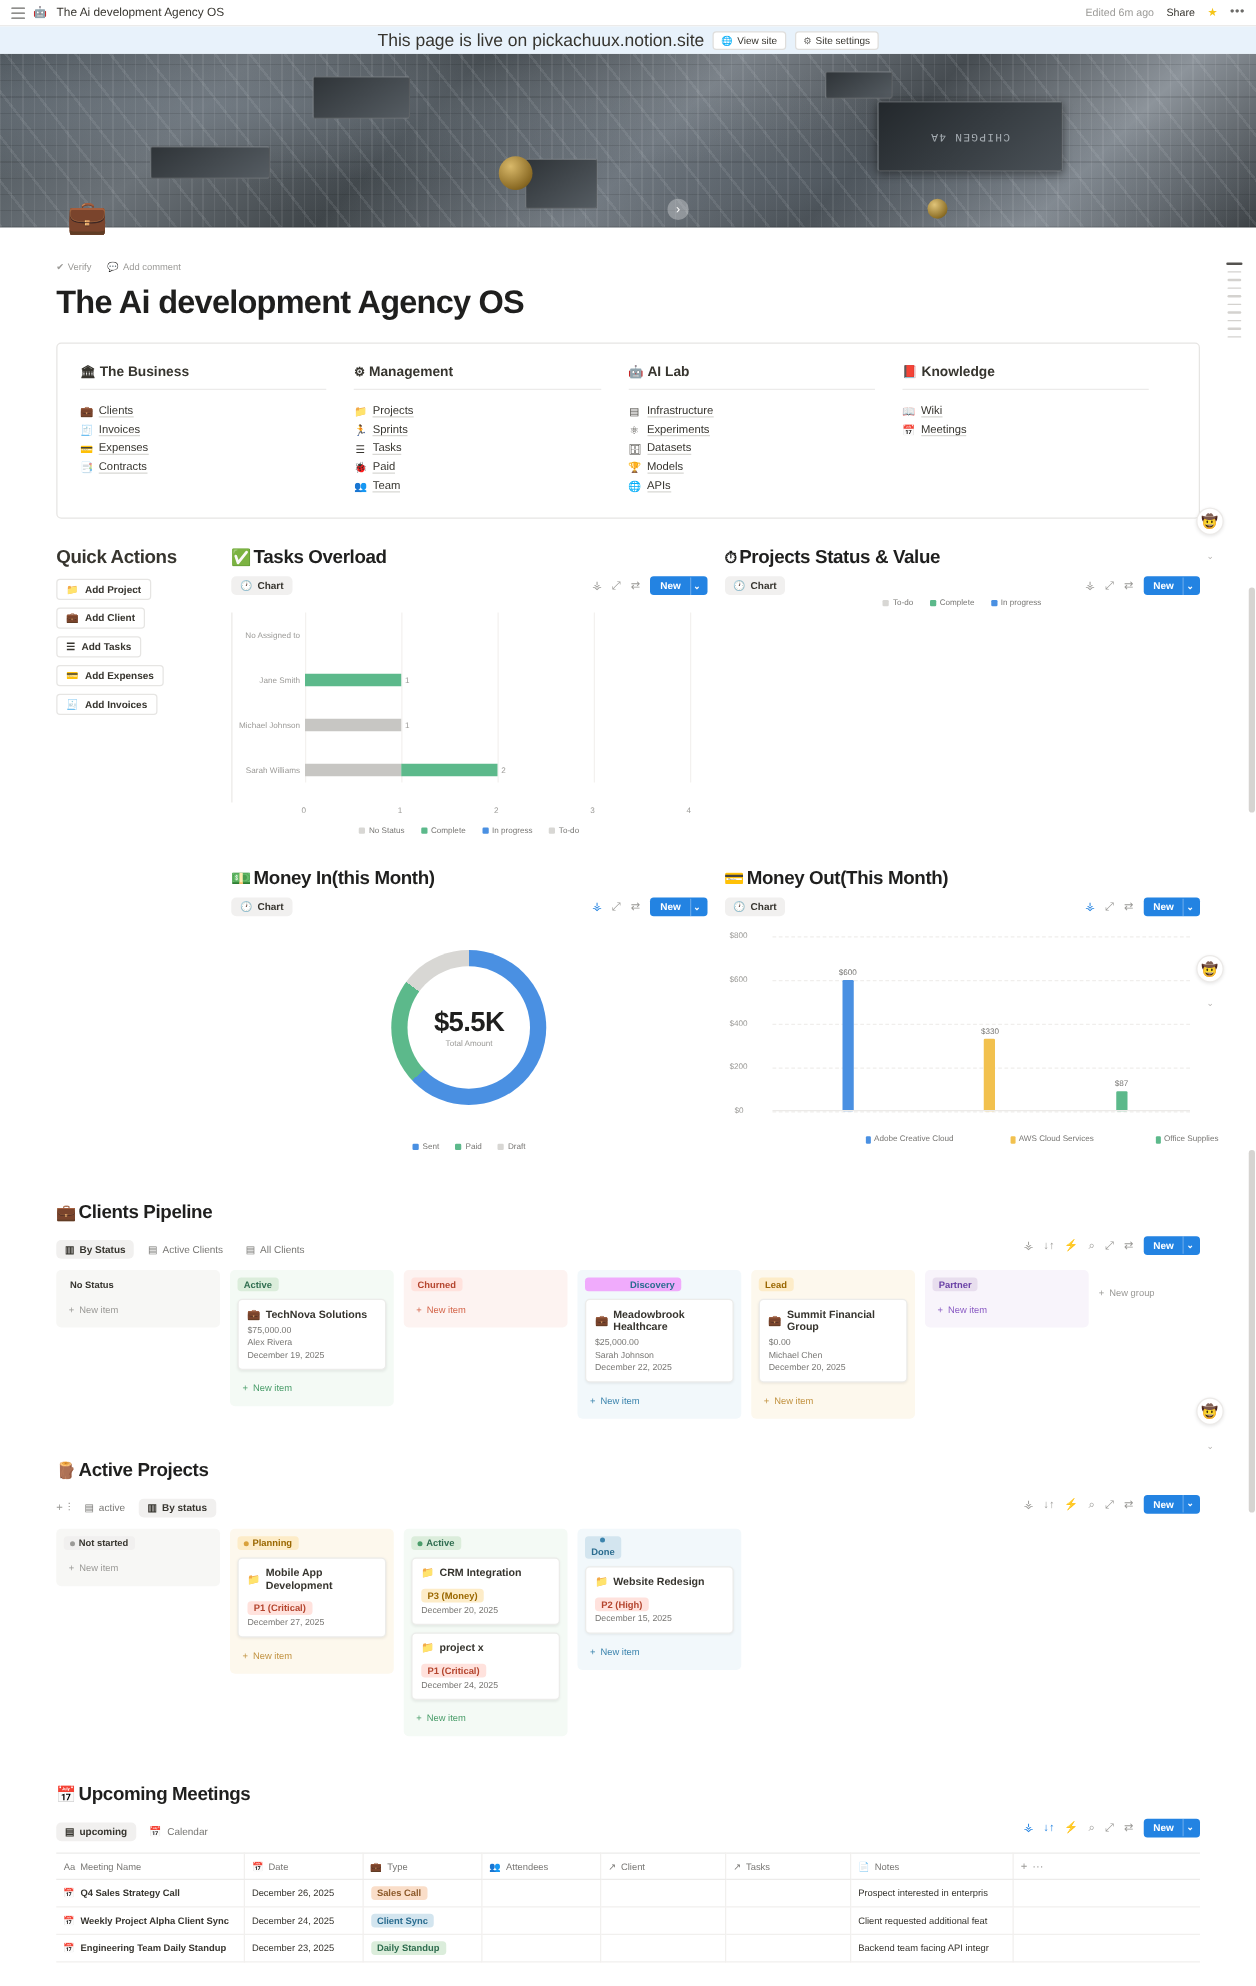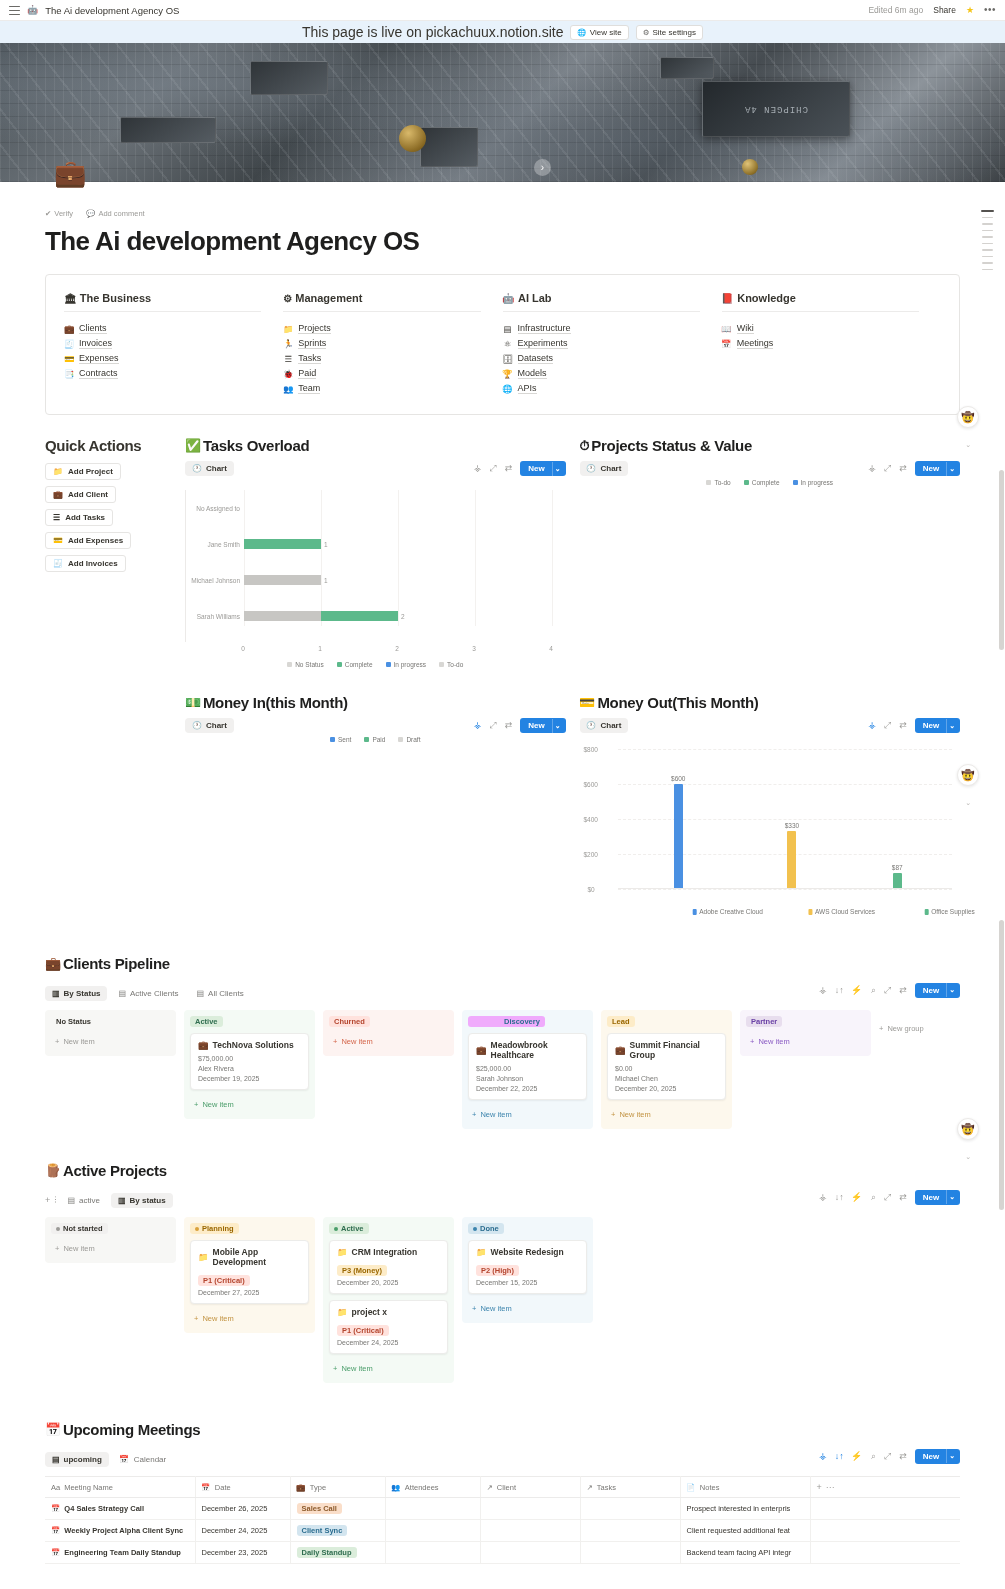--- a/index.html
+++ b/index.html
@@ -587,20 +587,28 @@
           <span class="vb-right">
             <span class="vb-ico blue">⚶</span>
             <span class="vb-ico">⤢</span>
             <span class="vb-ico">⇄</span>
             <span class="newbtn">
               <span class="lbl">New</span>
               <span class="cav">⌄</span>
             </span>
           </span>
         </div>
+        <div class="donut-wrap" style="height:178px;">
+          <div class="donut" style="width:124px;height:124px;background: conic-gradient(#4a90e2 0% 63%, #5cb98b 63% 85%, #d8d7d4 85% 100%);">
+            <div class="hole">
+              <div class="big">$5.5K</div>
+              <div class="sub">Total Amount</div>
+            </div>
+          </div>
+        </div>
         <div class="legend">
           <span class="lg">
               <i class="sw" style="background:#4a90e2"></i>
               <span>Sent</span>
             </span>
           <span class="lg">
               <i class="sw" style="background:#5cb98b"></i>
               <span>Paid</span>
             </span>
           <span class="lg">
@@ -895,21 +903,21 @@
             <div class="bcard-line">December 24, 2025</div>
           </div>
           <div class="newitem" style="color:#4a9d6a;">
               <span>+</span>
               <span>New item</span>
             </div>
         </div>
 
         <div class="bcol" style="background:#f2f8fb;">
           <div class="bcol-head">
-            <span class="tag" style="background:#d3e5ef;color:#2a6c8f;">
+            <span class="tag" style="background:#d3e5ef;color:#2a6c8f;flex-direction:column;">
               <i class="dot" style="background:#3c84ad"></i>
               <span>Done</span>
             </span>
           </div>
           <div class="bcard">
             <div class="bcard-title">
                 <span>📁</span>
                 <span>Website Redesign</span>
               </div>
             <div class="pri"><span class="tag" style="background:#ffe2dd;color:#b4452e;">P2 (High)</span></div>

